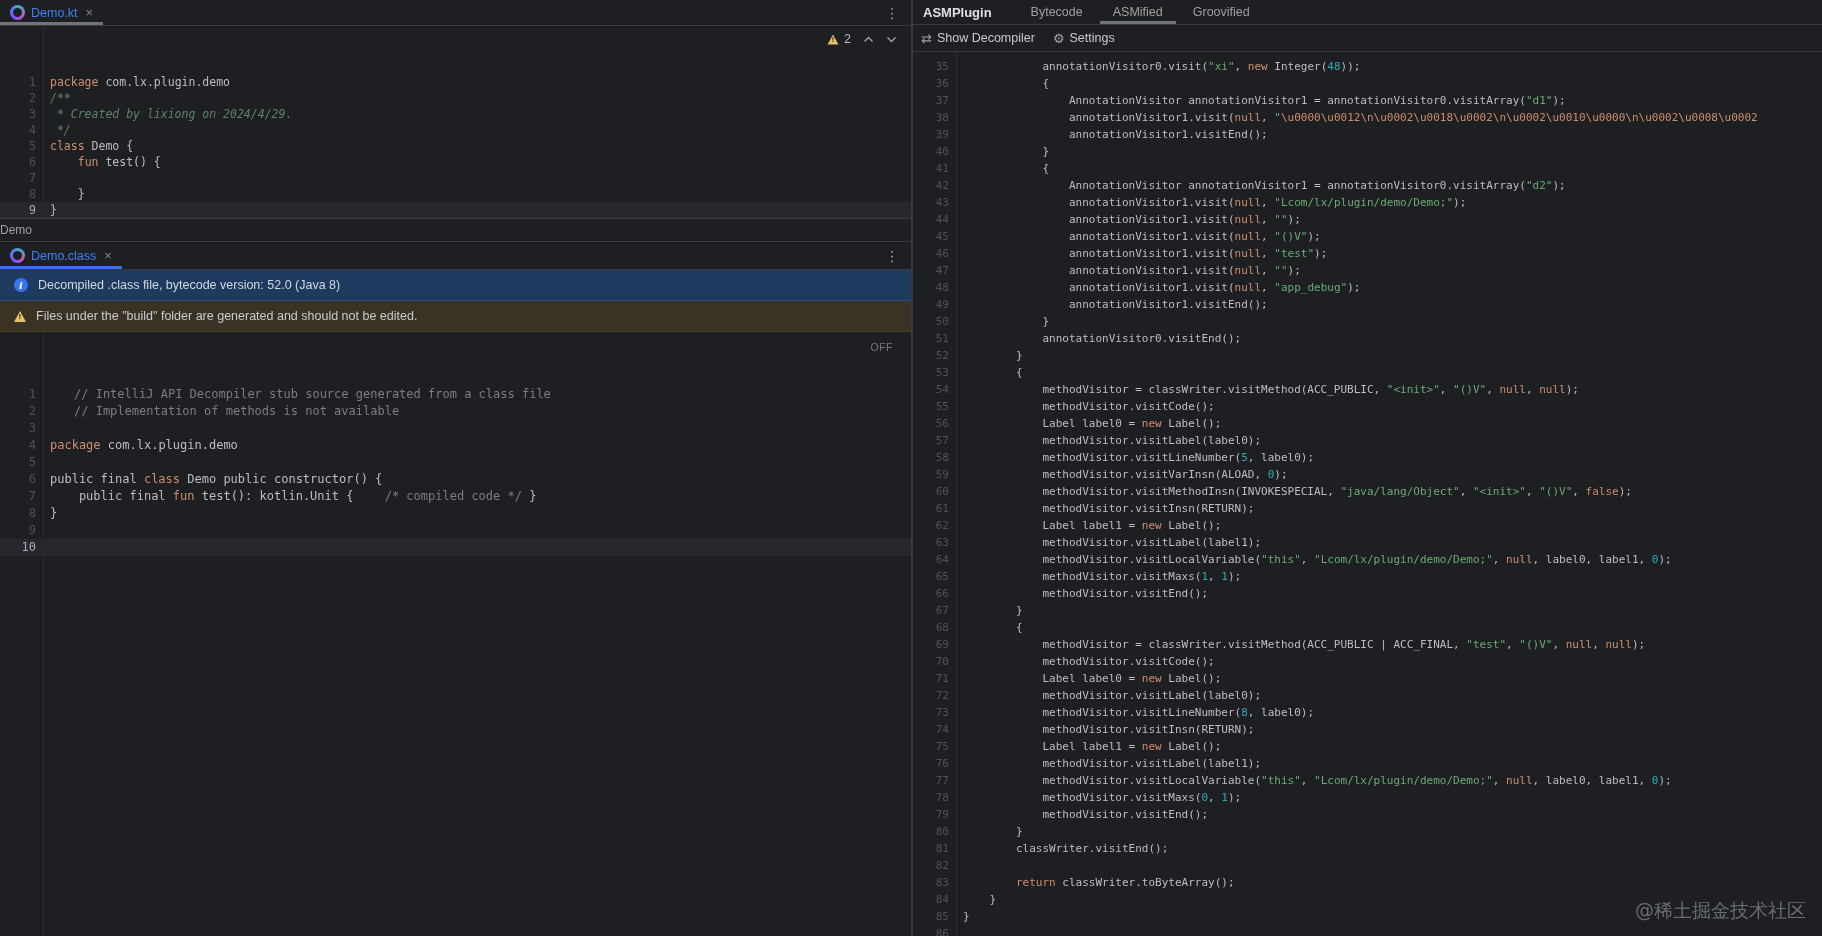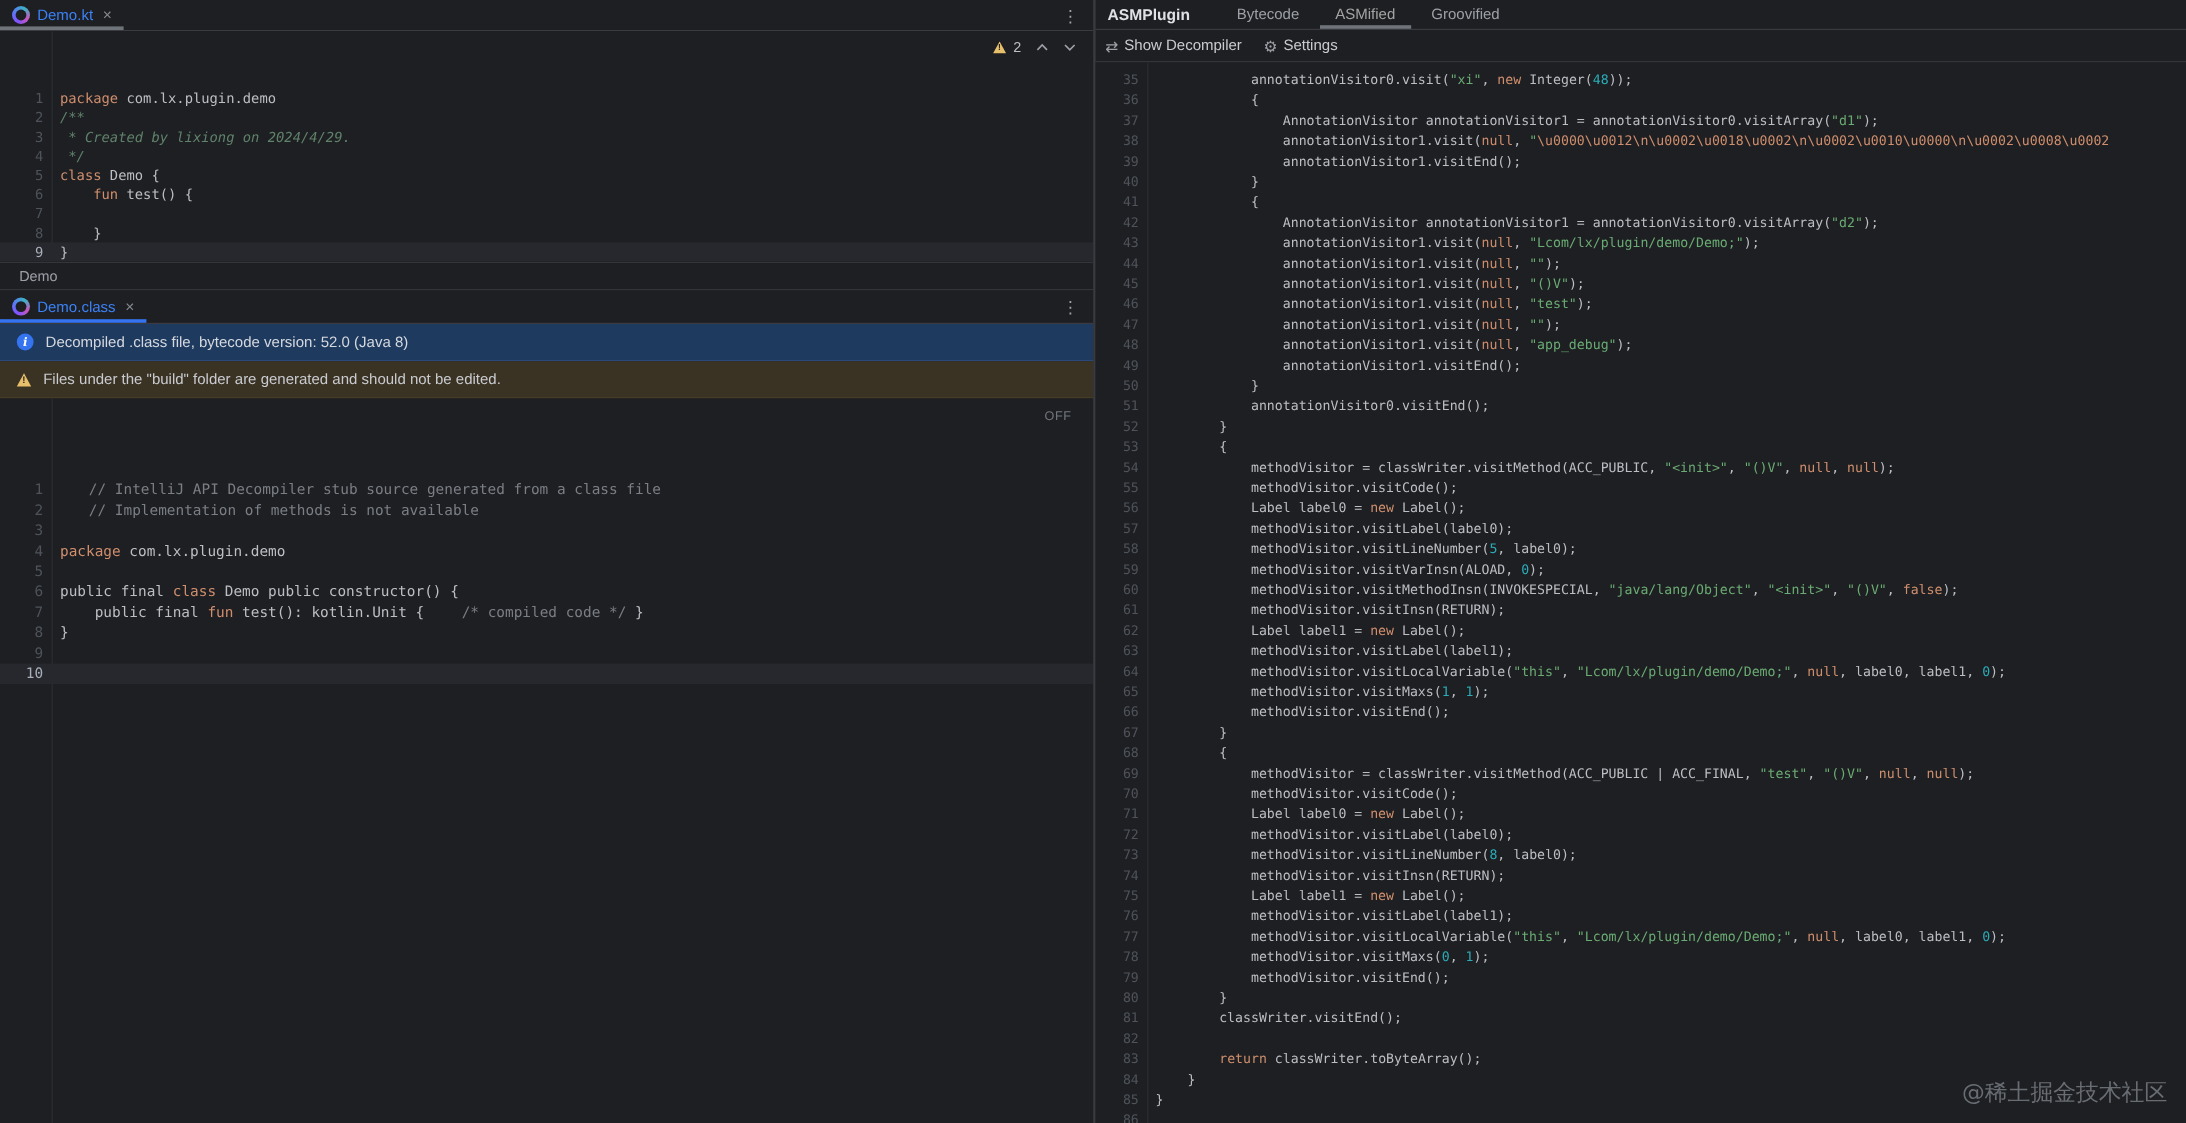--- a/index.html
+++ b/index.html
@@ -36,28 +36,28 @@
   .tk-n{color:#2aacb8;} .tk-c{color:#7a7e85;margin-left:24px;} .tk-e{color:#cf8e6d;}
   .tk-dc{color:#5f826b;font-style:italic;}
   
   .left{position:absolute;left:0;top:0;width:911px;height:936px;display:flex;flex-direction:column;}
   .lt-tabbar{height:25px;flex:none;}
   #ed1{height:192px;flex:none;font-size:11.5px;line-height:16px;}
   .inspect{position:absolute;top:5px;right:14px;display:flex;align-items:center;gap:12px;
     font-family:"Liberation Sans",sans-serif;font-size:12px;color:#bcbec4;}
   .inspect .tri{transform:scale(.9);}
   .crumb{height:22px;flex:none;border-bottom:1px solid #393b40;display:flex;align-items:center;
-    padding-left:16px;font-size:12px;color:#9da0a8;}
+    padding-left:0;font-size:12px;color:#9da0a8;}
   .lb-tabbar{height:27px;flex:none;}
   .banner{height:30px;flex:none;display:flex;align-items:center;gap:10px;padding-left:14px;font-size:12.5px;}
   .banner.info{background:#1e3a5f;border-bottom:1px solid #28497a;color:#d5d8de;}
   .banner.warn{background:#3a3223;border-bottom:1px solid #474028;color:#c9cbd0;}
   .info-ic{width:14px;height:14px;border-radius:50%;background:#3574f0;color:#fff;flex:none;
     display:flex;align-items:center;justify-content:center;font:italic bold 10px "DejaVu Serif",serif;}
-  #ed2{flex:1;font-size:12px;line-height:17px;padding-top:17px;}
+  #ed2{flex:1;font-size:12px;line-height:17px;padding-top:3px;}
   .off-badge{position:absolute;top:7px;right:18px;color:#737780;font-size:10.5px;letter-spacing:.5px;
     font-family:"Liberation Sans",sans-serif;}
   
   .right{position:absolute;left:913px;top:0;width:909px;height:936px;display:flex;flex-direction:column;}
   .rt-header{height:24px;flex:none;display:flex;align-items:stretch;border-bottom:1px solid #393b40;}
   .rt-title{display:flex;align-items:center;font-size:13px;font-weight:bold;color:#dfe1e5;padding:0 24px 0 10px;}
   .rtab{display:flex;align-items:center;padding:0 13px;margin:0 2px;font-size:12.5px;color:#9da0a8;position:relative;cursor:pointer;}
   .rtab.sel{color:#a3a3a3;}
   .rtab.sel::after{content:"";position:absolute;left:0;right:0;bottom:0;height:3px;background:#6f737a;}
   .rt-toolbar{height:26px;flex:none;display:flex;align-items:center;gap:18px;padding-left:8px;

